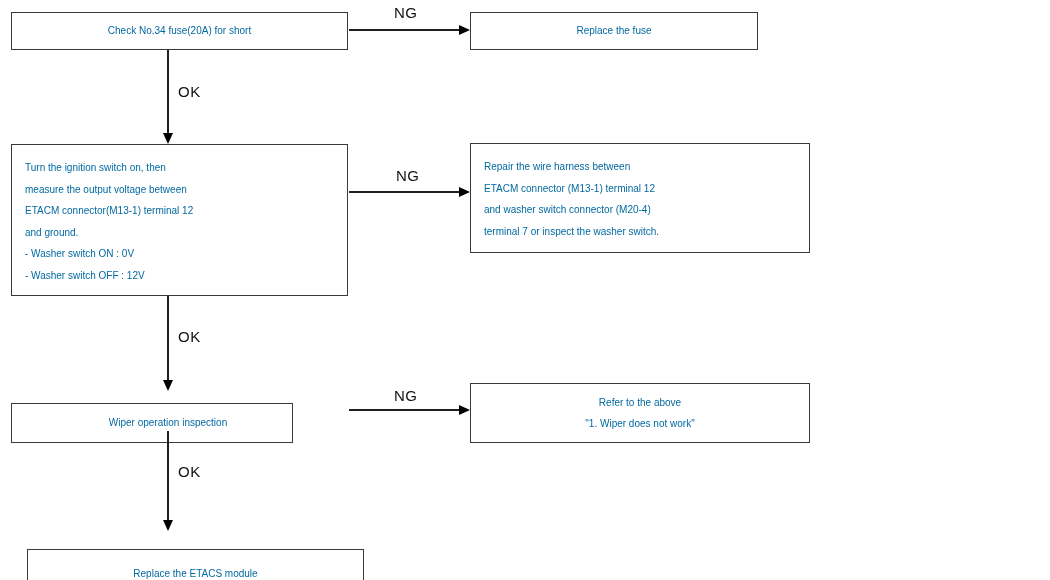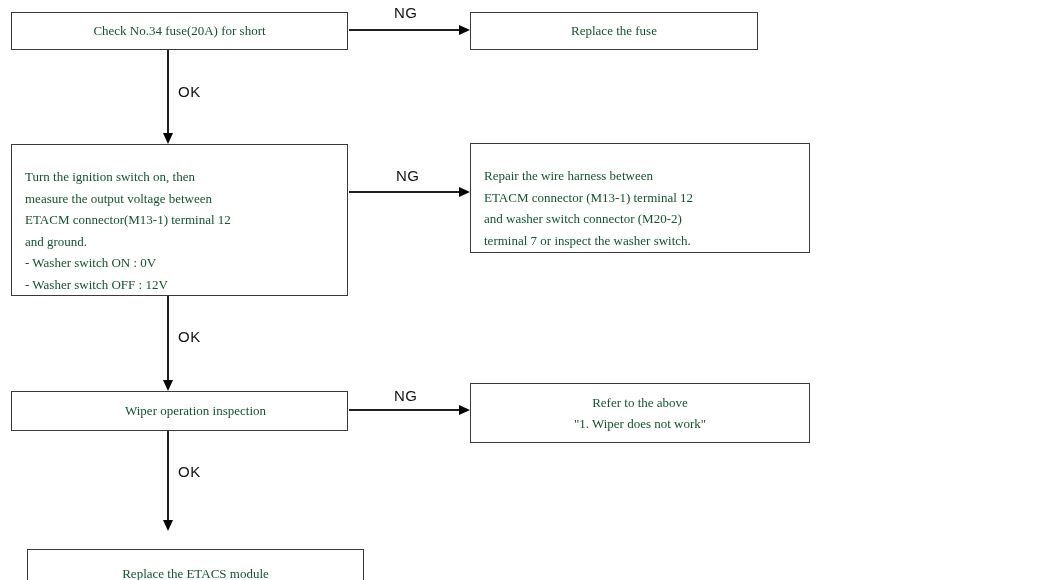--- a/index.html
+++ b/index.html
@@ -15,36 +15,35 @@
     overflow: hidden;
   }
   .box {
     position: absolute;
     border: 1.5px solid #3a3a3a;
     background: #ffffff;
     display: flex;
     align-items: center;
     justify-content: center;
     text-align: center;
-    font-size: 13px;
+    font-size: 10px;
     line-height: 21.5px;
-    color: #14532d;
+    color: #0369a1;
     white-space: pre-line;
-    font-family: Liberation Serif, serif;
   }
   .box.left-align {
     align-items: flex-start;
     justify-content: flex-start;
     text-align: left;
-    padding: 21px 10px 8px 13px;
+    padding: 12px 10px 8px 13px;
   }
   
   #step1 { left: 11px;  top: 12px;  width: 337px; height: 38px; }
   #step2 { left: 11px;  top: 144px; width: 337px; height: 152px; }
-  #step3 { left: 11px;  top: 391px; width: 337px; height: 40px; padding-left: 32px; }
+  #step3 { left: 11px;  top: 403px; width: 282px; height: 40px; padding-left: 32px; }
   #step4 { left: 11px;  top: 549px; width: 337px; height: 49px; margin-left: 16px; }
   
   #result1 { left: 470px; top: 12px;  width: 288px; height: 38px; }
   #result2 { left: 470px; top: 143px; width: 340px; height: 110px; }
   #result3 { left: 470px; top: 383px; width: 340px; height: 60px; }
 
   
   .vline {
     position: absolute;
     width: 1.5px;
@@ -120,21 +119,21 @@
 - Washer switch OFF : 12V</div>
 
   <div class="box" id="step3">Wiper operation inspection</div>
 
   <div class="box" id="step4">Replace the ETACS module</div>
 
   <div class="box" id="result1">Replace the fuse</div>
 
   <div class="box left-align" id="result2">Repair the wire harness between
 ETACM connector (M13-1) terminal 12
-and washer switch connector (M20-2)
+and washer switch connector (M20-4)
 terminal 7 or inspect the washer switch.</div>
 
   <div class="box" id="result3">Refer to the above
 "1. Wiper does not work"</div>
 
   <div class="vline" id="vline1"></div>
   <div class="arrow-down" id="arrowdown1"></div>
   <div class="edge-label" id="ok1">OK</div>
 
   <div class="vline" id="vline2"></div>

